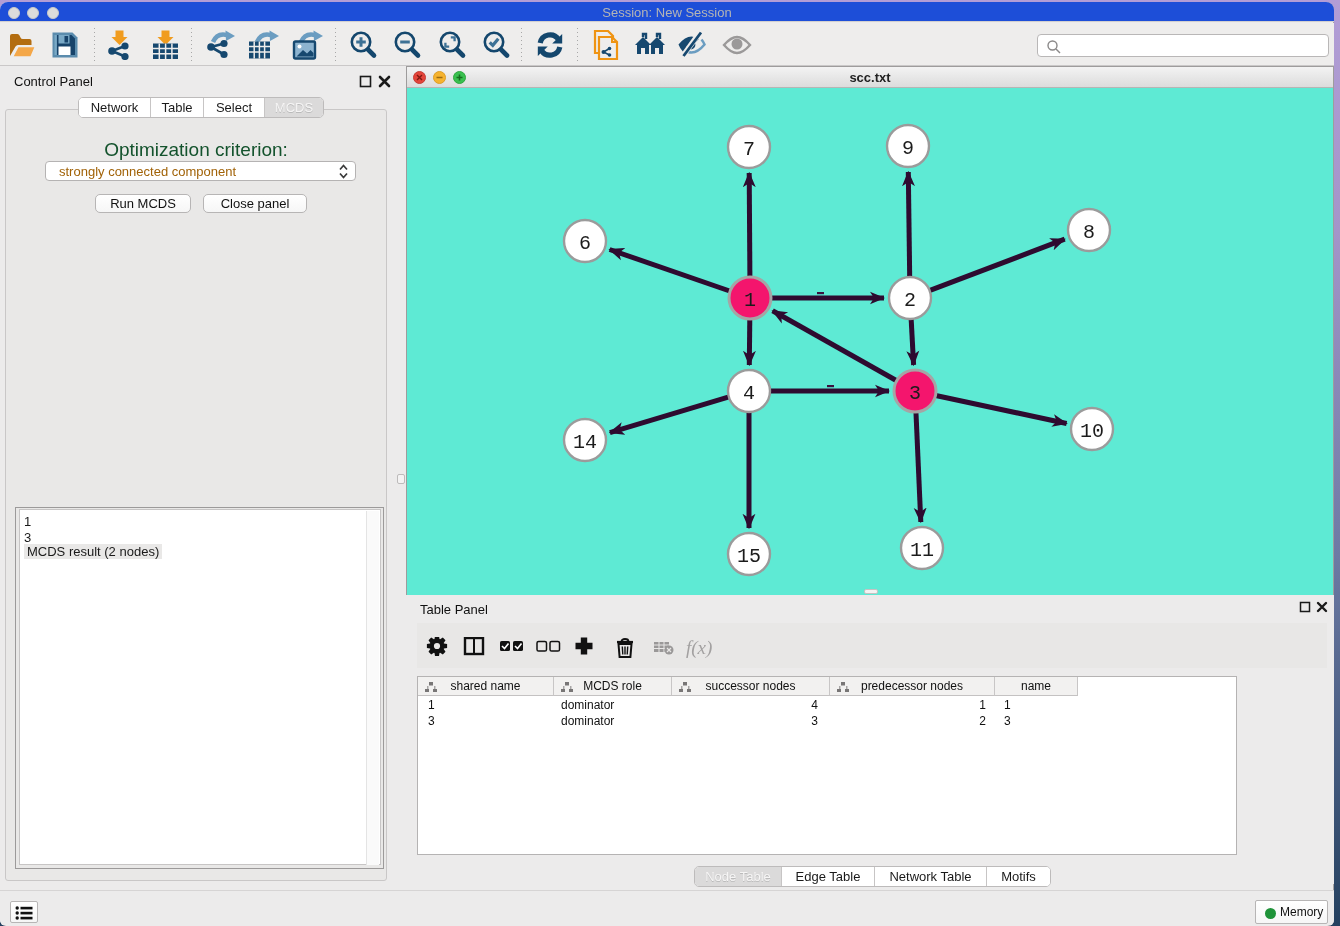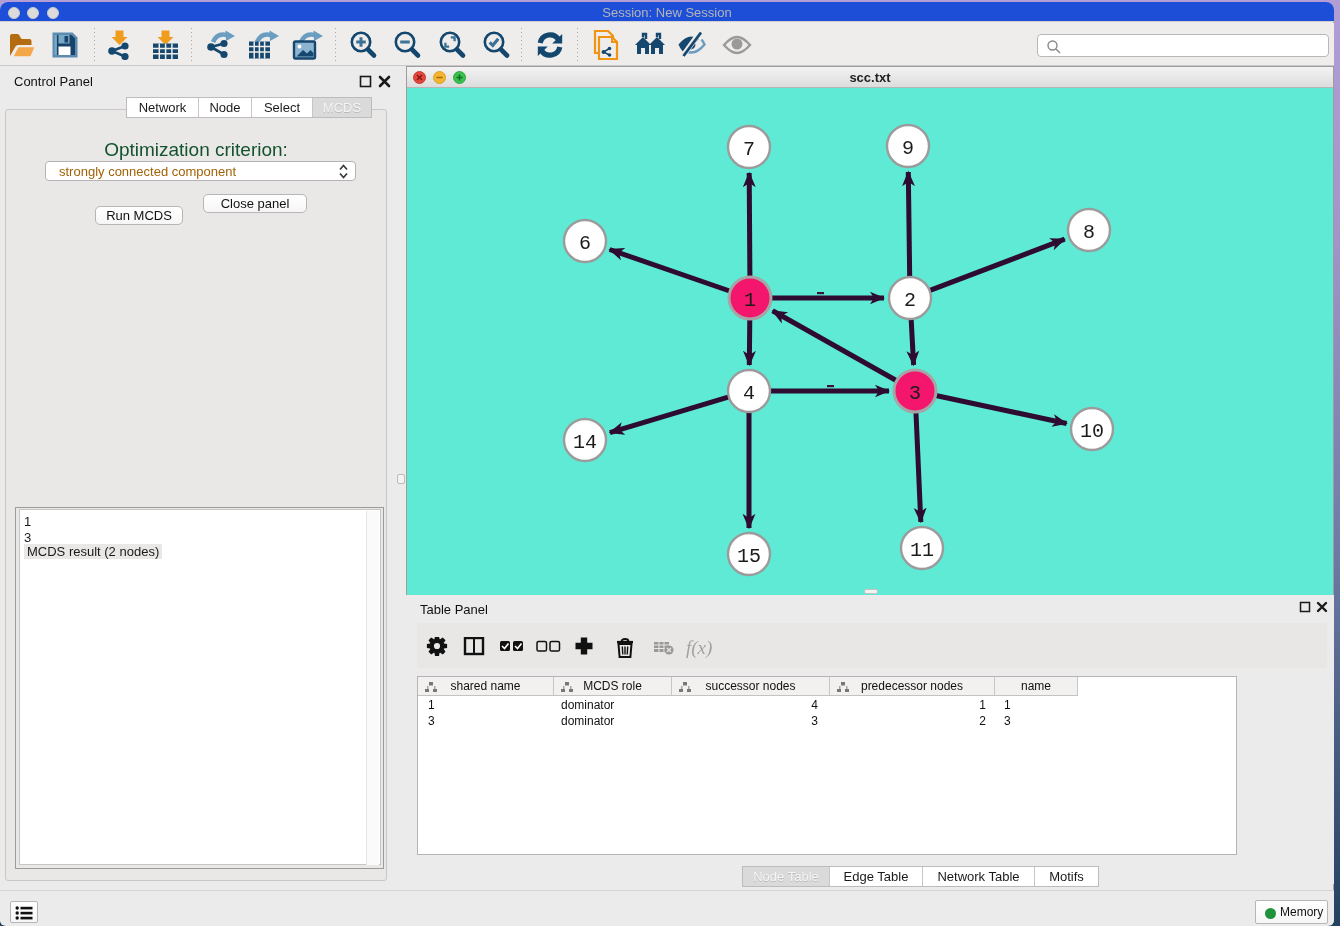--- a/index.html
+++ b/index.html
@@ -34,21 +34,21 @@
   #search {
     position:absolute; left:1037px; top:11px; width:292px; height:23px;
     background:#fff; border:1px solid #b9b7b7; border-radius:4px;
   }
   
   #cpanel { position:absolute; left:0; top:64px; width:392px; height:819px; background:#ecebeb; }
   .ptitle { font-size:13px; color:#111; }
   .wicons { position:absolute; }
   
   .tabs { position:absolute; display:flex; height:21px; z-index:5;
-          border:1px solid #bdbbbb; border-radius:0; overflow:hidden; background:#fff;margin-left:48px; }
+          border:1px solid #bdbbbb; border-radius:5px; overflow:hidden; background:#fff; }
   .tab { font-size:13px; color:#1a1a1a; text-align:center; line-height:19px;
          border-right:1px solid #c7c5c5; background:#fff; }
   .tab:last-child { border-right:none; }
   .tab.sel { background:#dbdada; color:#f6f5f5; text-shadow:0 1px 0 #bbb; }
   #tabcontent { position:absolute; left:5px; top:43px; width:382px; height:772px;
                 background:#e9e8e7; border:1px solid #c9c7c7; border-radius:3px; }
   .btn { position:absolute; background:linear-gradient(#ffffff,#f6f6f6);
          border:1px solid #b7b5b5; border-radius:5px; font-size:13px; color:#111;
          text-align:center; }
   
@@ -216,34 +216,34 @@
     </div>
   </div>
   <div id="cpanel">
     <div class="ptitle" style="position:absolute;left:14px;top:8px;">Control Panel</div>
     <svg class="wicons" style="left:359px;top:9px" width="32" height="14" viewBox="0 0 32 14">
       <rect x="1.5" y="1.5" width="10" height="10" fill="none" stroke="#1a1a1a" stroke-width="1.6"></rect>
       <path d="M21 2 L30 11 M30 2 L21 11" stroke="#1a1a1a" stroke-width="2.6" stroke-linecap="round"></path>
     </svg>
     <div class="tabs" style="left:78px;top:31px;">
       <div class="tab" style="width:72px">Network</div>
-      <div class="tab" style="width:53px">Node</div>
+      <div class="tab" style="width:53px">Table</div>
       <div class="tab" style="width:61px">Select</div>
       <div class="tab sel" style="width:58px">MCDS</div>
     </div>
     <div id="tabcontent">
       <div style="position:absolute;left:0;top:29px;width:100%;text-align:center;font-size:19px;color:#14532d;">Optimization criterion:</div>
       <div style="position:absolute;left:39px;top:51px;width:311px;height:20px;background:#fff;border:1px solid #b5b3b3;border-radius:4px;">
         <span style="position:absolute;left:13px;top:2px;font-size:13px;color:#a16207;">strongly connected component</span>
         <svg style="position:absolute;right:6px;top:2px" width="11" height="15" viewBox="0 0 11 15">
           <path d="M2 5.5 L5.5 1.5 L9 5.5" fill="none" stroke="#3b3b3b" stroke-width="1.7"></path>
           <path d="M2 9.5 L5.5 13.5 L9 9.5" fill="none" stroke="#3b3b3b" stroke-width="1.7"></path>
         </svg>
       </div>
-      <div class="btn" style="left:89px;top:84px;width:88px;height:19px;line-height:18px;margin-top:12px;">Run MCDS</div>
+      <div class="btn" style="left:89px;top:84px;width:96px;height:19px;line-height:18px;">Run MCDS</div>
       <div class="btn" style="left:197px;top:84px;width:104px;height:19px;line-height:18px;">Close panel</div>
       <div style="position:absolute;left:9px;top:397px;width:369px;height:362px;border:1px solid #9c9a9a;"></div>
       <div style="position:absolute;left:18px;top:390px;height:15px;background:#e9e8e7;padding:0 3px;font-size:13px;color:#1a1a1a;line-height:15px;z-index:3;margin-top:44px;">MCDS result (2 nodes)</div>
       <div style="position:absolute;left:13px;top:399px;width:362px;height:356px;background:#fff;border:1px solid #c7c5c5;font-size:13px;color:#1a1a1a;padding:4px;line-height:16px;">1<br>3
         <div style="position:absolute;right:1px;top:1px;width:13px;height:354px;background:#fafafa;border-left:1px solid #e4e4e4;"></div>
       </div>
     </div>
   </div>
   <div id="nwin">
     <div id="ntitle">

